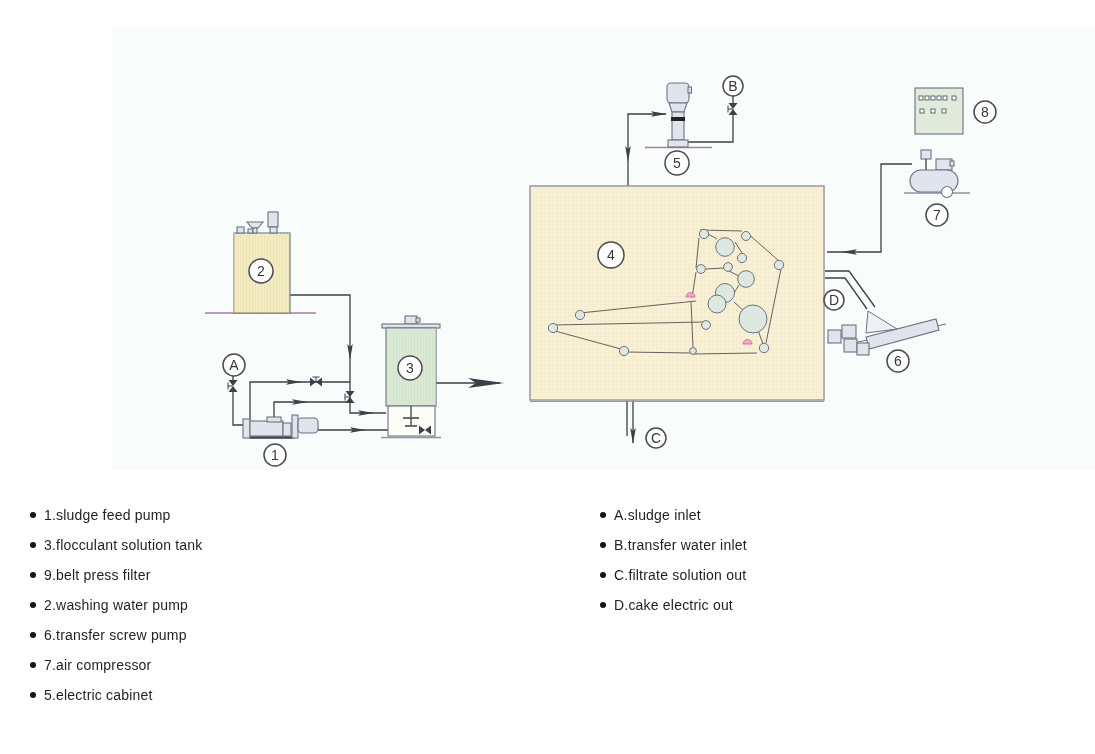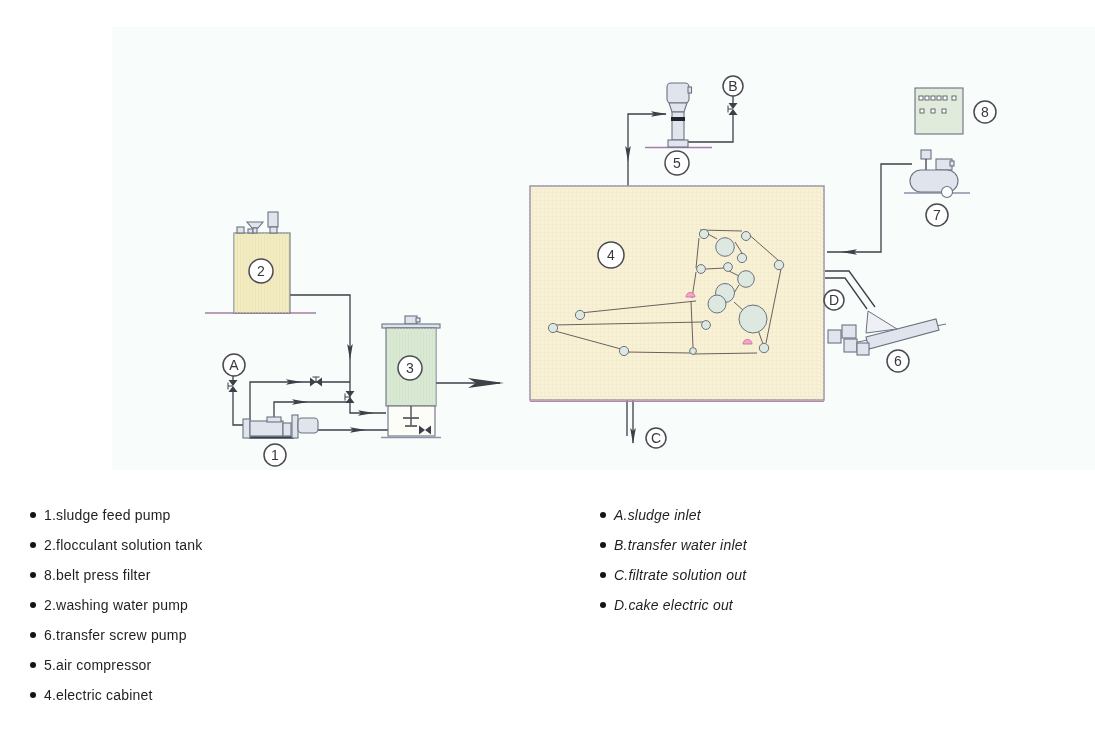--- a/index.html
+++ b/index.html
@@ -24,21 +24,21 @@
   .lblc{fill:#ffffff;stroke:#4a4a52;stroke-width:1.5;}
   .lblt{font:14px "Liberation Sans",sans-serif;fill:#36363e;text-anchor:middle;}
   .nozzle{fill:#f3a8c8;stroke:#cf5f9f;stroke-width:0.8;}
   
   ul.legend{position:absolute;list-style:none;margin:0;padding:0;}
   ul.legend li{height:30px;display:flex;align-items:center;
       font-size:14px;color:var(--text,#1f1f1f);letter-spacing:0.2px;text-align:center;}
   ul.legend .dot{width:6px;height:6px;border-radius:50%;background:#141414;
       margin-right:8px;flex:0 0 auto;}
   #legend-left{left:30px;top:500px;}
-  #legend-right{left:600px;top:500px;font-style:italic;}
+  #legend-right{left:600px;top:500px;}
 </style>
 </head>
 <body>
 
 <div id="stage">
 
 <svg width="1095" height="490" viewBox="0 0 1095 490">
   <defs>
     <pattern id="bg4" width="4" height="4" patternUnits="userSpaceOnUse">
       <path d="M4 0H0V4" fill="none" stroke="#ece1bc" stroke-width="0.5"></path>
@@ -263,41 +263,41 @@
   </g>
 </svg>
 
 <ul class="legend" id="legend-left">
   <li>
         <span class="dot"></span>
         <span>1.sludge feed pump</span>
       </li>
   <li>
         <span class="dot"></span>
-        <span>2.flocculant solution tank</span>
-      </li>
-  <li>
-        <span class="dot"></span>
-        <span>8.belt press filter</span>
+        <span>3.flocculant solution tank</span>
+      </li>
+  <li>
+        <span class="dot"></span>
+        <span>9.belt press filter</span>
       </li>
   <li>
         <span class="dot"></span>
         <span>2.washing water pump</span>
       </li>
   <li>
         <span class="dot"></span>
         <span>6.transfer screw pump</span>
       </li>
   <li>
         <span class="dot"></span>
-        <span>5.air compressor</span>
-      </li>
-  <li>
-        <span class="dot"></span>
-        <span>4.electric cabinet</span>
+        <span>7.air compressor</span>
+      </li>
+  <li>
+        <span class="dot"></span>
+        <span>5.electric cabinet</span>
       </li>
 </ul>
 
 <ul class="legend" id="legend-right">
   <li>
         <span class="dot"></span>
         <span>A.sludge inlet</span>
       </li>
   <li>
         <span class="dot"></span>

